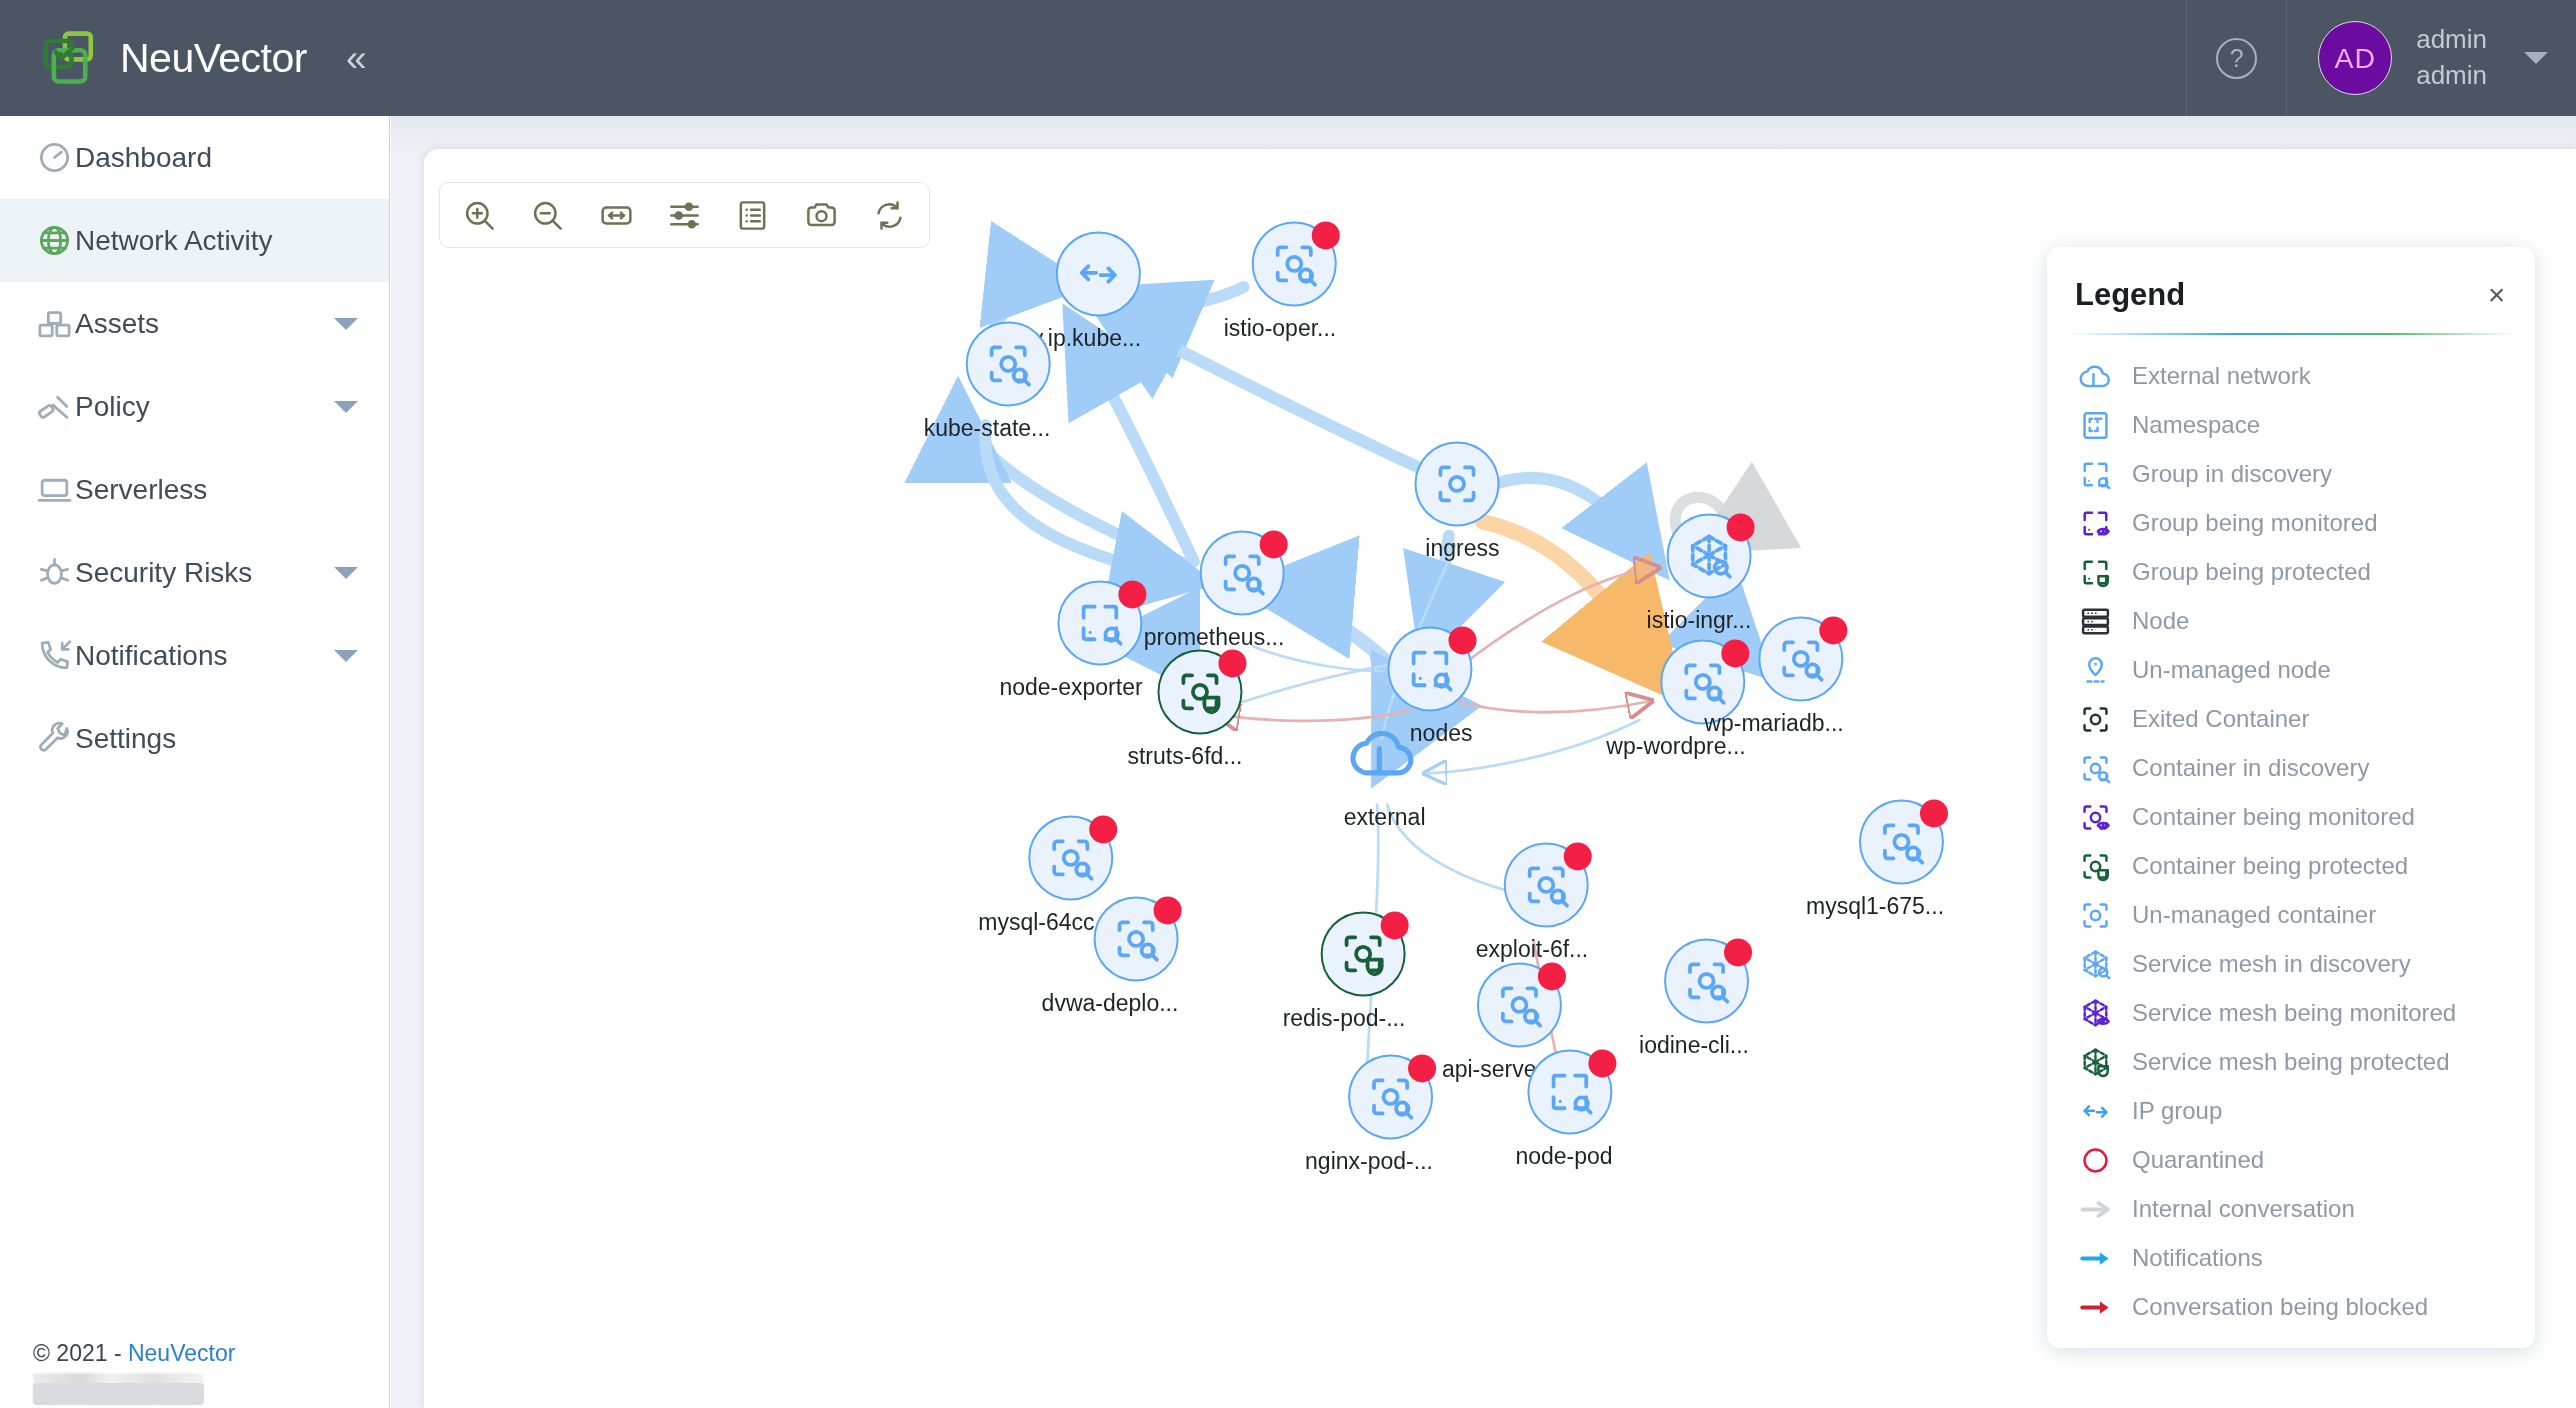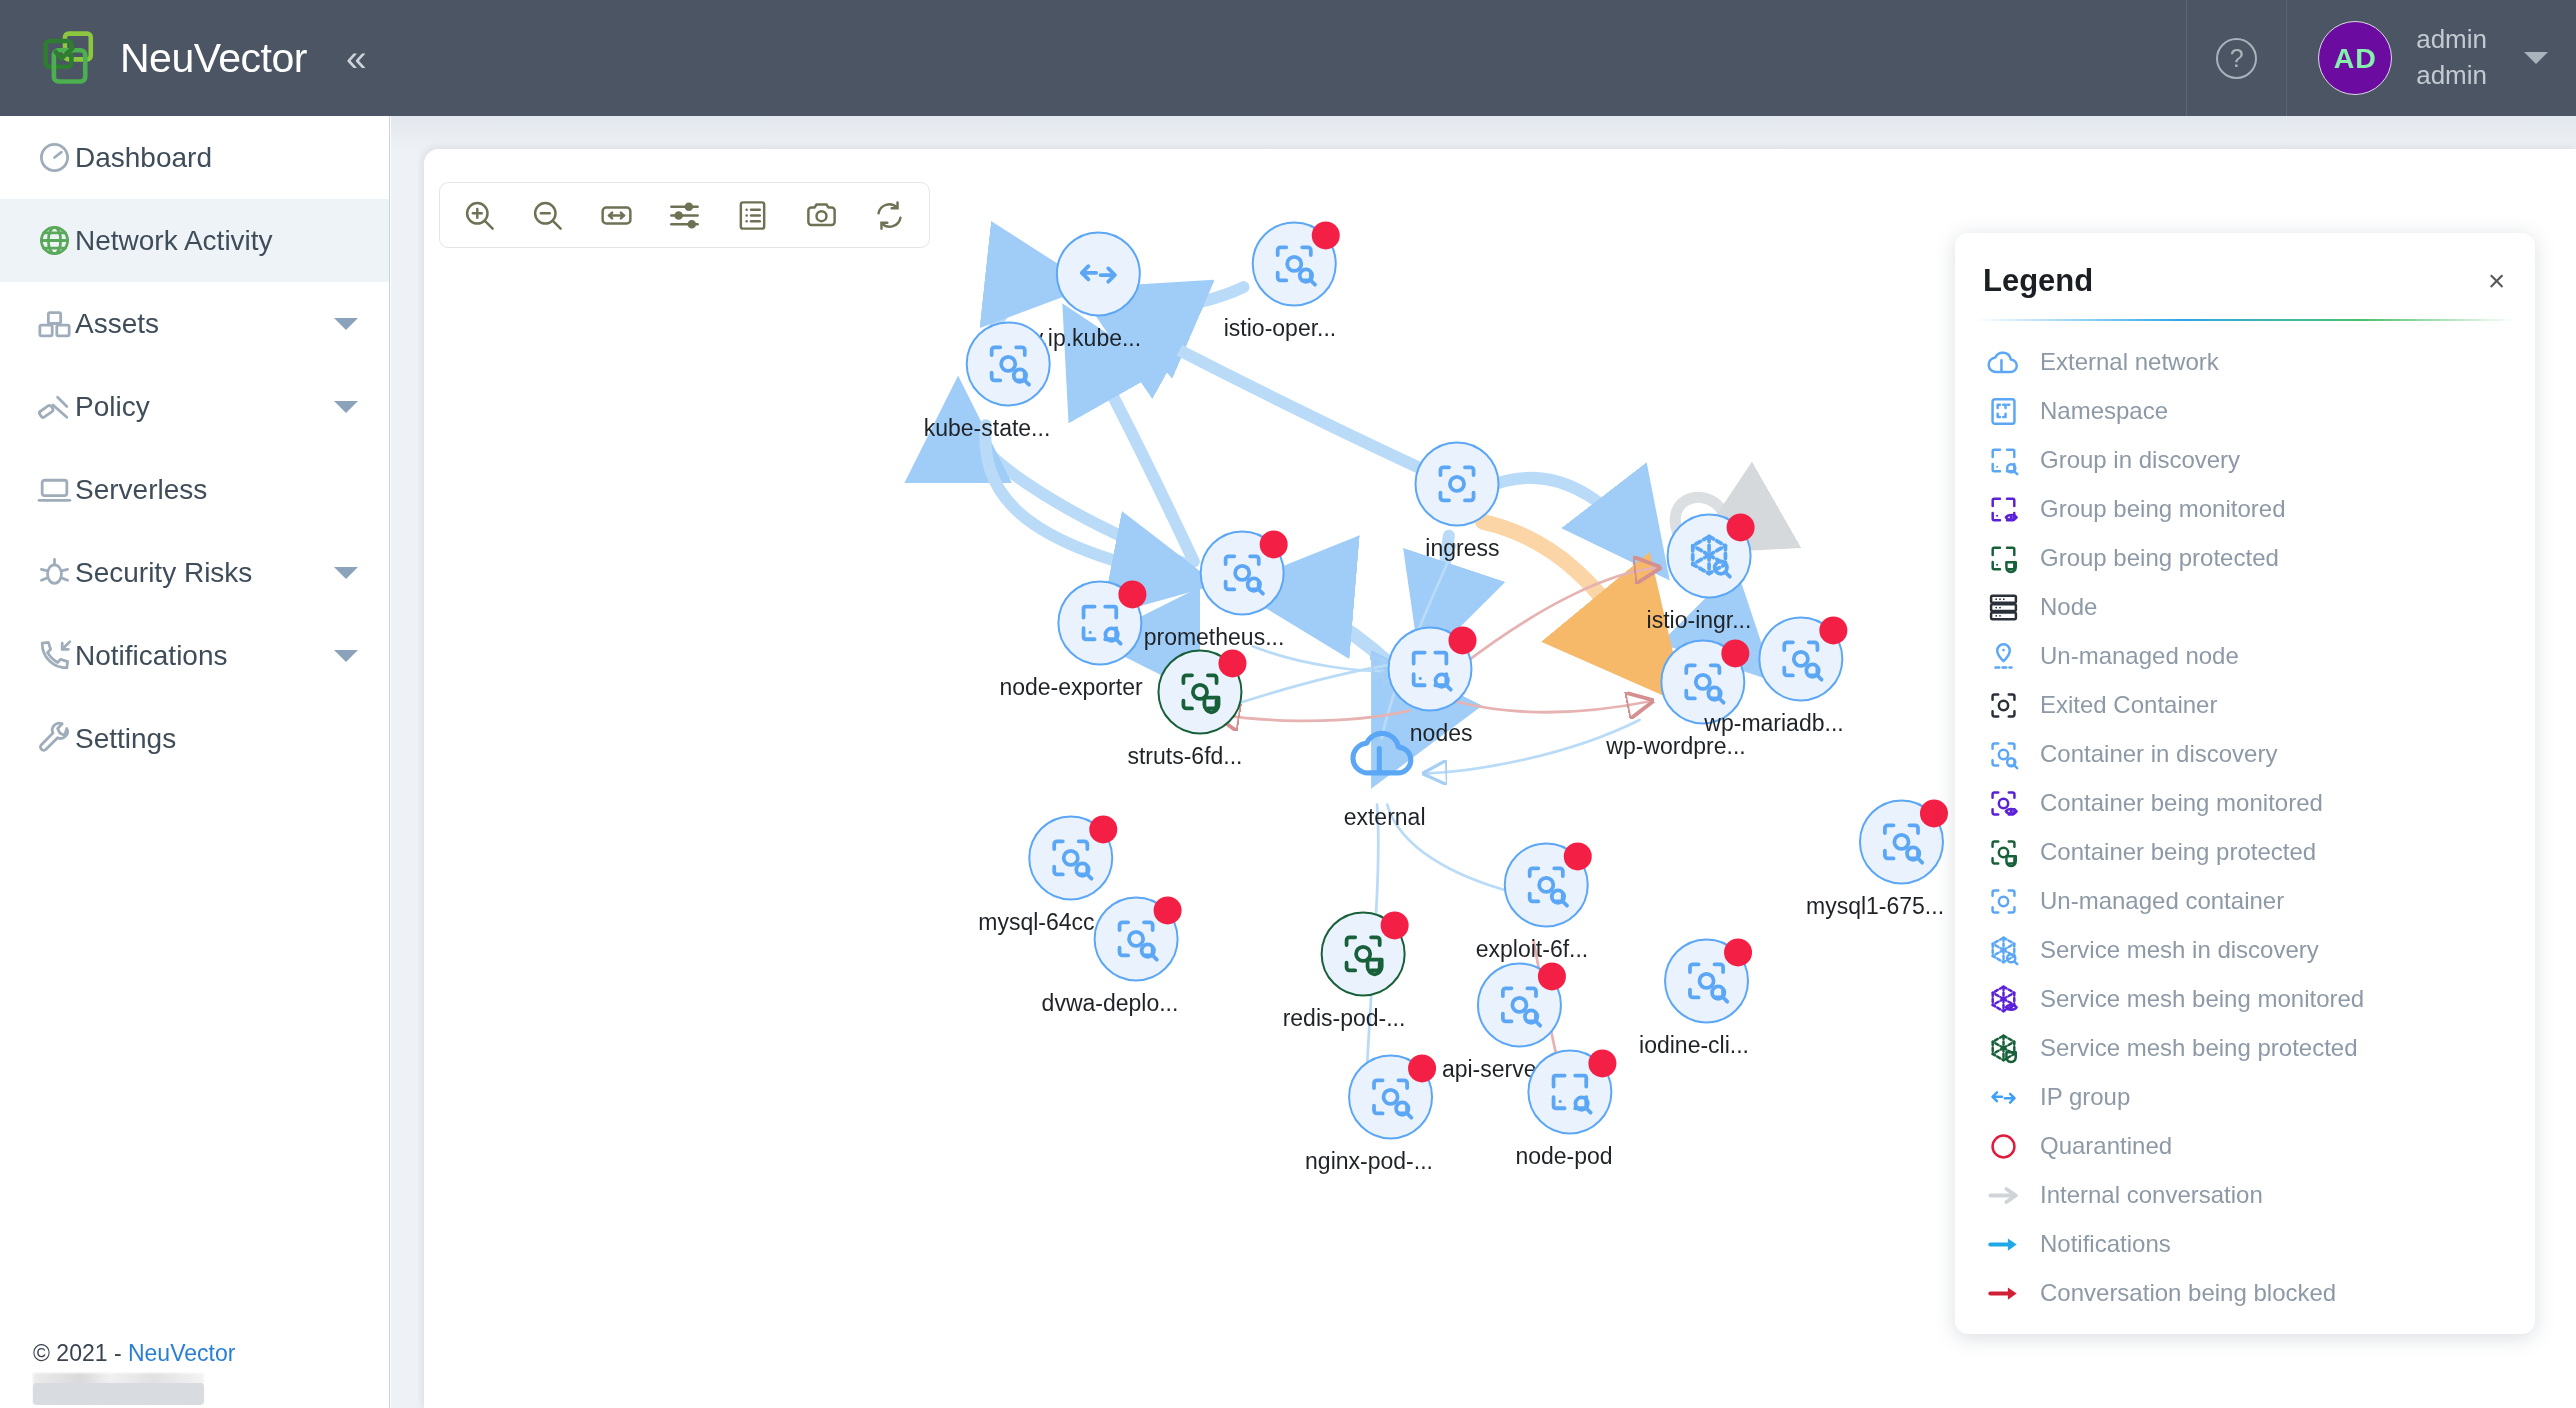--- a/index.html
+++ b/index.html
@@ -35,22 +35,22 @@
   .help-icon {
     width: 41px; height: 41px; border: 2.3px solid #aab2bb; border-radius: 50%;
     color: #aab2bb; font-size: 25px; display: flex; align-items: center;
     justify-content: center; font-weight: 400;
   }
   .user-zone {
     display: flex; align-items: center; height: 116px; padding: 0 28px 0 31px; cursor: pointer;
   }
   .avatar {
     width: 74px; height: 74px; border-radius: 50%; background: #6b0ba0;
-    border: 1.8px solid #d7dbe0; color: #86efac; font-size: 28.5px;
-    display: flex; align-items: center; justify-content: center; letter-spacing: 0.9px; font-weight: bold;
+    border: 1.8px solid #d7dbe0; color: #f0abfc; font-size: 28.5px;
+    display: flex; align-items: center; justify-content: center; letter-spacing: 0.9px;
   }
   .user-names { margin-left: 24px; color: #c4cad1; font-size: 26px; line-height: 1.38; }
   .caret-down {
     margin-left: 37px; width: 0; height: 0;
     border-left: 12px solid transparent; border-right: 12px solid transparent;
     border-top: 12px solid #aab2bb;
   }
 
   
   .sidebar {
@@ -126,21 +126,21 @@
     position: absolute; top: -1.8px; right: -5.5px; width: 28px; height: 28px;
     border-radius: 50%; background: #f41f45;
   }
   .gnode .glabel {
     margin-top: 9.2px; font-size: 23px; color: #1f2328; white-space: nowrap;
     font-family: "Liberation Sans", sans-serif;
   }
 
   
   .legend {
-    position: absolute; right: 41px; top: 84px; width: 580px;
+    position: absolute; right: 41px; top: 98px; width: 488px;
     background: #ffffff; border-radius: 13px; z-index: 30;
     box-shadow: 0 3.7px 20px rgba(90,105,125,.22); padding: 24px 0 16.6px 0;
   }
   .legend-head {
     display: flex; align-items: flex-start; justify-content: space-between;
     padding: 5.5px 28px 0 28px;
   }
   .legend-title { font-size: 31px; font-weight: 700; color: #1b1f24; }
   .legend-close { font-size: 29.5px; color: #55595e; cursor: pointer; line-height: 1; padding: 3.7px 1.8px; }
   .legend-rule {

